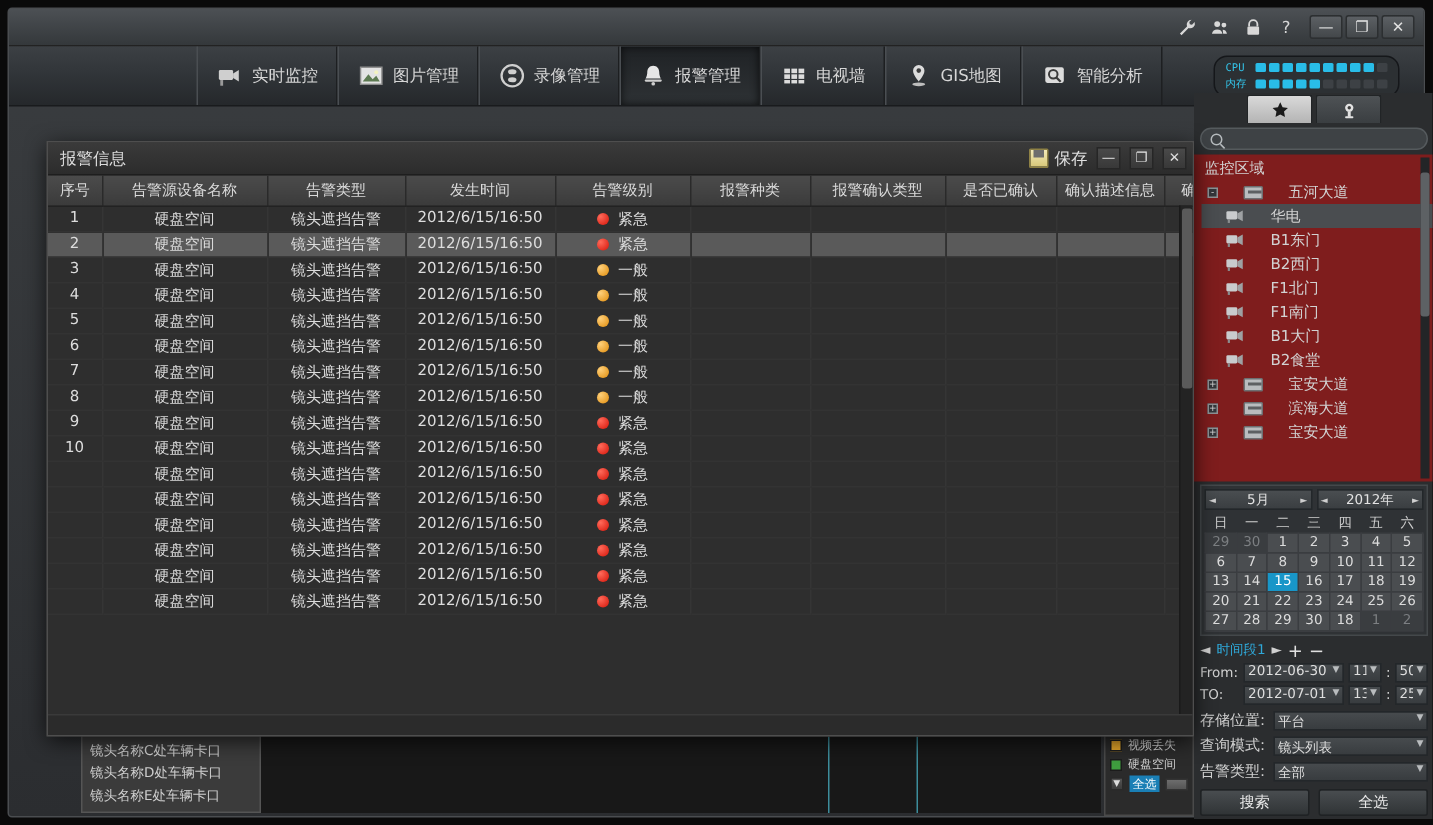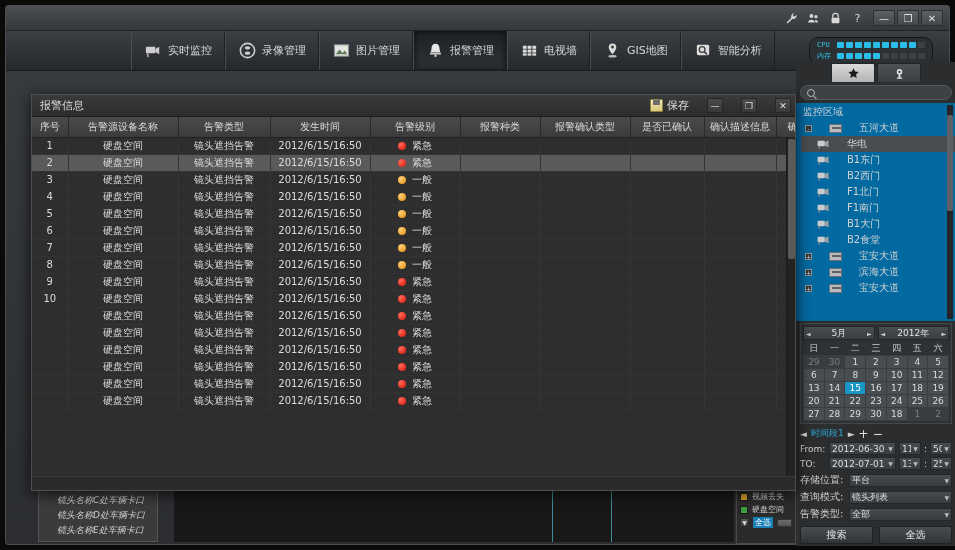--- a/index.html
+++ b/index.html
@@ -99,21 +99,21 @@
     box-shadow: 0 3px 14px rgba(0,0,0,.75);
     display: flex; flex-direction: column;
   }
   .dlg-title {
     height: 22px; background: linear-gradient(#3a3a3a, #2c2c2c);
     border-bottom: 1px solid #1e1e1e;
     display: flex; align-items: center; padding: 0 4px;
     color: #dcdcdc; font-size: 11px;
   }
   .dlg-title .cap { padding-left: 4px; }
-  .dlg-title .right { margin-left: auto; display: flex; align-items: center; gap: 18px; padding-left: 12px; }
+  .dlg-title .right { margin-left: auto; display: flex; align-items: center; gap: 6px; padding-left: 12px; }
   .save-btn { display: flex; align-items: center; gap: 4px; color: #e0e0e0; font-size: 11px; }
   .save-ico {
     width: 13px; height: 13px; background: linear-gradient(#f2e9b8, #d8c87a);
     border: 1px solid #8e8145; border-radius: 1px; position: relative;
   }
   .save-ico::after {
     content: ""; position: absolute; left: 2px; top: 0; width: 7px; height: 5px;
     background: #6d6d6d;
   }
   .dbtn {
@@ -146,24 +146,23 @@
   .dot.normal { background: radial-gradient(circle at 30% 30%, #ffd07a, #e08c0b); }
   .vscroll {
     position: absolute; right: 0; top: 20px; bottom: 0; width: 9px;
     background: #232323; border-left: 1px solid #1a1a1a;
   }
   .vthumb { position: absolute; left: 1px; top: 2px; width: 7px; height: 120px; background: #5a5a5a; border-radius: 2px; }
   .dlg-foot { height: 14px; background: #2b2b2b; border-top: 1px solid #3a3a3a; }
 
   
   .camlist {
-    position: absolute; left: 32px; top: 484px; width: 120px; height: 52px;
+    position: absolute; left: 48px; top: 484px; width: 120px; height: 52px;
     background: #3b3b3b; border: 1px solid #555;
-    padding: 2px 13px;
-    font-style: italic;
+    padding: 2px 0;
   }
   .camlist .ci { color: #cfcfcf; font-size: 9px; padding: 1px 5px; white-space: nowrap; }
 
   
   .timeline {
     position: absolute; left: 168px; top: 484px; width: 560px; height: 52px;
     background: #181818; border-top: 1px solid #2d2d2d;
   }
   .tl-mark { position: absolute; top: 0; width: 1px; height: 100%; background: #3d8d9c; }
 
@@ -199,21 +198,21 @@
     display: flex; align-items: center; padding: 0 6px; gap: 4px;
   }
   .searchbox .mag { width: 8px; height: 8px; border: 1px solid #b5babd; border-radius: 50%; position: relative; }
   .searchbox .mag::after { content:""; position:absolute; right:-3px; bottom:-2px; width:4px; height:1px; background:#b5babd; transform: rotate(45deg); }
   .searchbox input {
     flex: 1; background: transparent; border: none; outline: none;
     color: #d8d8d8; font-size: 9px; font-family: inherit;
   }
   .tree {
     position: relative; height: 218px; overflow: hidden;
-    background: #0369a1; padding: 1px 0 0 5px;
+    background: #7f1d1d; padding: 1px 0 0 5px;
   }
   .tr-hd { color: #d2d2d2; font-size: 10px; padding: 1px 0 1px 2px; }
   .tr-node {
     display: flex; align-items: center; gap: 17px;
     color: #d2d2d2; font-size: 10px; height: 16px; padding-left: 2px;
   }
   .tr-node.sel { background: #4a4d50; }
   .tr-node.lvl1 { padding-left: 4px; }
   .tr-node.lvl2 { padding-left: 16px; }
   .exp { width: 7px; height: 7px; border: 1px solid #8e9295; color: #d9d9d9;
@@ -245,21 +244,21 @@
 
   
   .trange { margin: 3px 4px 0 4px; }
   .tr-top { display: flex; align-items: center; gap: 4px; color: #d0d0d0; font-size: 9px; }
   .tr-top .seg { color: #2fa8d8; }
   .tr-top .pm { color: #e0e0e0; font-size: 12px; line-height: 1; }
   .tr-line { display: flex; align-items: center; gap: 3px; margin-top: 2px; }
   .tr-line .lab { color: #d0d0d0; font-size: 9px; width: 30px; }
   .combo {
     height: 13px; background: linear-gradient(#474b4e, #383c3f); border: 1px solid #23272a;
-    display: flex; align-items: center; padding: 0 2px; color: #dedede; font-size: 9px;
+    display: flex; align-items: flex-start; padding: 0 2px; color: #dedede; font-size: 9px;
   }
   .combo .cv { flex: 1; white-space: nowrap; overflow: hidden; }
   .combo .ca { color: #b9bcbe; font-size: 6px; margin-left: 2px; }
   .combo.date { width: 76px; }
   .combo.num { width: 22px; }
   .colon { color: #d0d0d0; font-size: 9px; }
   .frow { display: flex; align-items: center; gap: 3px; margin-top: 3px; }
   .frow .lab { color: #d0d0d0; font-size: 10px; width: 46px; white-space: nowrap; }
   .frow .combo { flex: 1; }
   .btnrow { display: flex; gap: 6px; margin-top: 5px; }
@@ -325,37 +324,37 @@
               <path d="M12 8.5l4-2.5v8l-4-2.5z" fill="#cfcfcf"></path>
               <rect x="3" y="13" width="2" height="4" fill="#9a9a9a"></rect>
             </svg>
         </span>
         <span>实时监控</span>
       </div>
 
       <div class="tbitem">
         <span class="gi">
           <svg width="19" height="19" viewBox="0 0 20 20">
+              <rect x="2.5" y="4" width="15" height="12" fill="#e3e3e3" stroke="#8d8d8d"></rect>
+              <path d="M4 14l4-5 3 3.5 2.5-2.5 2.5 4z" fill="#5d7a52"></path>
+              <circle cx="13.5" cy="7.5" r="1.4" fill="#f2f2c0"></circle>
+            </svg>
+        </span>
+        <span>图片管理</span>
+      </div>
+
+      <div class="tbitem">
+        <span class="gi">
+          <svg width="19" height="19" viewBox="0 0 20 20">
               <circle cx="10" cy="10" r="7.5" fill="none" stroke="#cfcfcf" stroke-width="1.6"></circle>
               <ellipse cx="10" cy="7.2" rx="3" ry="1.8" fill="#cfcfcf"></ellipse>
               <ellipse cx="10" cy="12.8" rx="3" ry="1.8" fill="#cfcfcf"></ellipse>
             </svg>
         </span>
         <span>录像管理</span>
-      </div>
-
-      <div class="tbitem">
-        <span class="gi">
-          <svg width="19" height="19" viewBox="0 0 20 20">
-              <rect x="2.5" y="4" width="15" height="12" fill="#e3e3e3" stroke="#8d8d8d"></rect>
-              <path d="M4 14l4-5 3 3.5 2.5-2.5 2.5 4z" fill="#5d7a52"></path>
-              <circle cx="13.5" cy="7.5" r="1.4" fill="#f2f2c0"></circle>
-            </svg>
-        </span>
-        <span>图片管理</span>
       </div>
 
       <div class="tbitem active">
         <span class="gi">
           <svg width="19" height="19" viewBox="0 0 20 20">
               <path d="M10 3c-2.6 0-4.2 2-4.2 4.6 0 3-1.3 4.4-1.3 4.4h11s-1.3-1.4-1.3-4.4C14.2 5 12.6 3 10 3z" fill="#e6e6e6"></path>
               <rect x="4" y="12.6" width="12" height="1.6" rx=".8" fill="#cfcfcf"></rect>
               <circle cx="10" cy="15.6" r="1.3" fill="#cfcfcf"></circle>
             </svg>
         </span>

